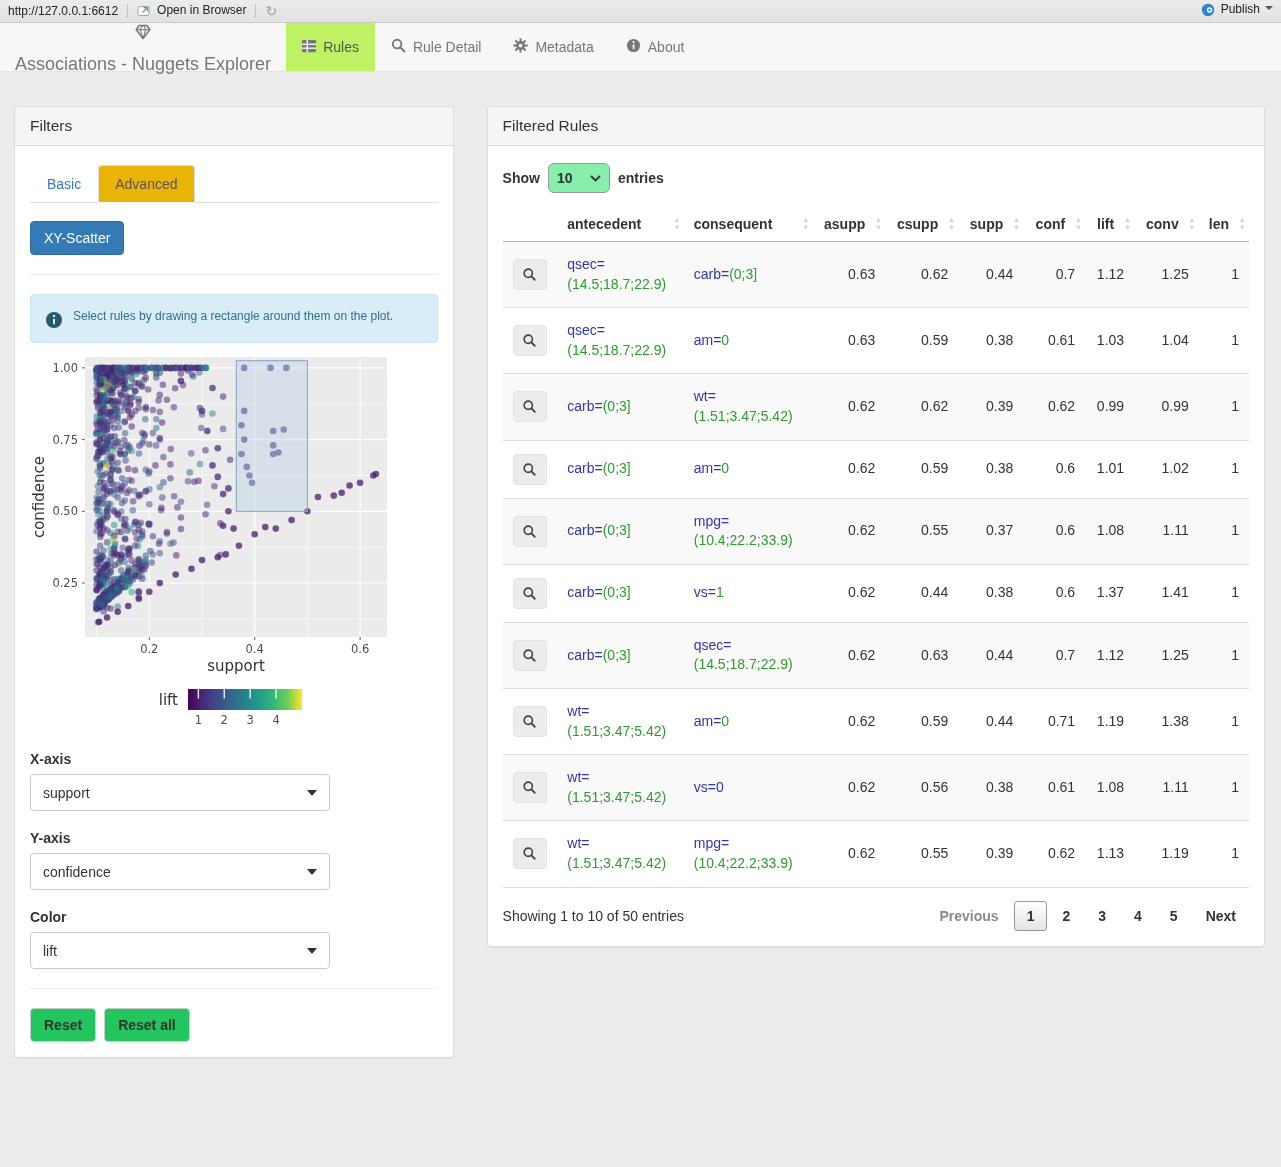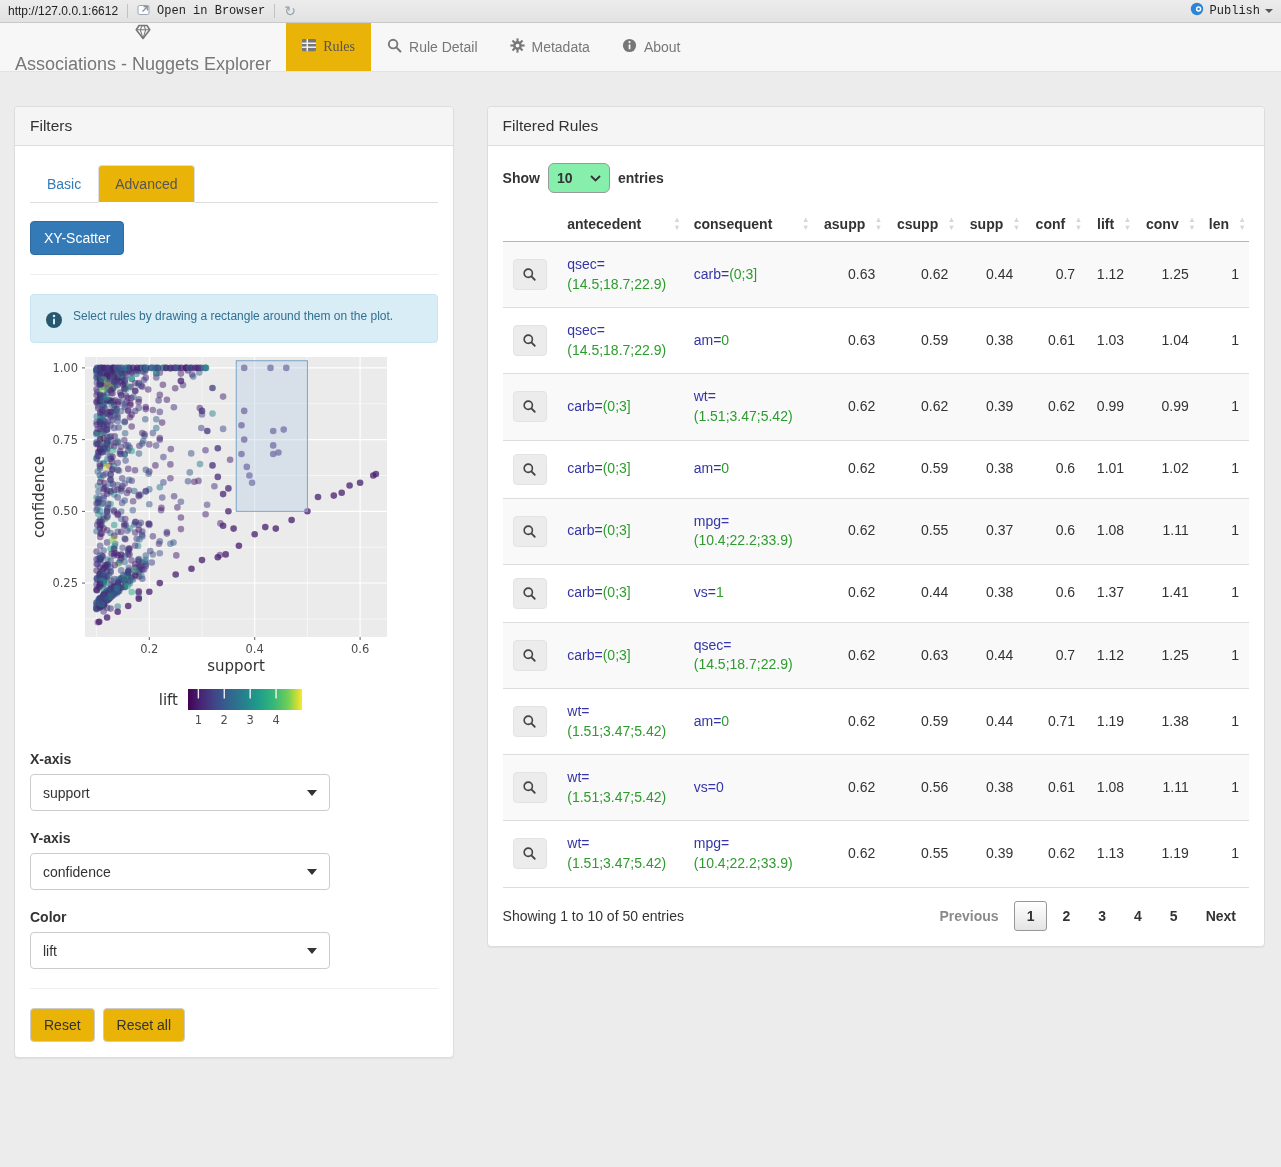--- a/index.html
+++ b/index.html
@@ -3,50 +3,50 @@
 <meta charset="utf-8">
 <style>
   * { box-sizing: border-box; margin: 0; padding: 0; }
   html,body { background:#ececec; font-family:"Liberation Sans", sans-serif; color:#333; }
   .page { width:1281px; min-height:1167px; background:#ececec; }
 
   
   .toolbar { height:23px; background:linear-gradient(#ececec,#e2e2e2); border-bottom:1px solid #c9c9c9;
     display:flex; align-items:center; padding:0 8px; font-size:12px; color:#222; gap:9px; }
   .toolbar .sep { width:1px; height:14px; background:#c2c2c2; }
-  .toolbar .tb-item { display:flex; align-items:center; gap:5px; cursor:pointer;font-family:Liberation Mono, monospace; }
+  .toolbar .tb-item { display:flex; gap:5px; cursor:pointer; }
   .toolbar .spacer { flex:1; }
   .toolbar .refresh { color:#97a3ab; font-size:14px; line-height:1; }
   .caret { display:inline-block; width:0; height:0; border:4px solid transparent; border-top-color:#555; margin-top:4px; }
 
   
   .navbar { height:49px; background:#f7f7f7; border-bottom:1px solid #e3e3e3; display:flex; align-items:stretch; }
   .brand { display:flex; align-items:center; gap:8px; padding:0 15px; font-size:18px; color:#777;flex-direction:column; }
   .nav-tabs-top { display:flex; align-items:stretch; }
   .nav-tab { display:flex; align-items:center; gap:7px; padding:0 16px; font-size:14px; color:#777; cursor:pointer; }
-  .nav-tab.active { background:#eab308; color:#555;font-family:Liberation Serif, serif; }
+  .nav-tab.active { background:#bef264; color:#555; }
 
   
   .main { display:flex; align-items:flex-start; padding:34px 16px 30px 14px; gap:33px; }
   .panel { background:#fff; border:1px solid #ddd; border-radius:4px; box-shadow:0 1px 1px rgba(0,0,0,.05); }
   .panel-heading { background:#f5f5f5; border-bottom:1px solid #ddd; border-radius:4px 4px 0 0;
     padding:10px 15px; font-size:15.5px; color:#333; }
   .panel-body { padding:15px; }
   .filters-panel { width:463px; }
   .rules-panel { width:820px; }
 
   
   .filter-tabs { display:flex; border-bottom:1px solid #ddd; margin:4px 0 18px; }
   .ftab { padding:10px 16px; font-size:14px; cursor:pointer; border:1px solid transparent; margin-bottom:-1px; border-radius:4px 4px 0 0; }
   .ftab.link { color:var(--accent); }
   .ftab.active { color:#555; background:#eab308; border-color:#ddd #ddd #fff; }
 
   .btn { display:inline-block; font-size:14px; border-radius:4px; padding:8px 13px; cursor:pointer; border:1px solid transparent; }
   .btn-primary { background:var(--accent); border-color:#2e6da4; color:#fff; }
-  .btn-default { background:#eab308; border-color:#ccc; color:#333; }
+  .btn-default { background:#22c55e; border-color:#ccc; color:#333;font-weight:bold; }
   hr.divider { border:none; border-top:1px solid #eee; margin:19px 0; }
 
   .alert-info { background:#d9edf7; border:1px solid #c7e6f2; color:#31708f; border-radius:4px;
     padding:13px 14px; display:flex; gap:10px; font-size:12px; line-height:1.45; align-items:flex-start; }
   .alert-info svg { flex:0 0 auto; margin-top:3px; }
 
   .plot-wrap { margin:6px 0 10px; }
   svg text { font-family:"DejaVu Sans", sans-serif; }
 
   .form-group { margin-bottom:19px; }

